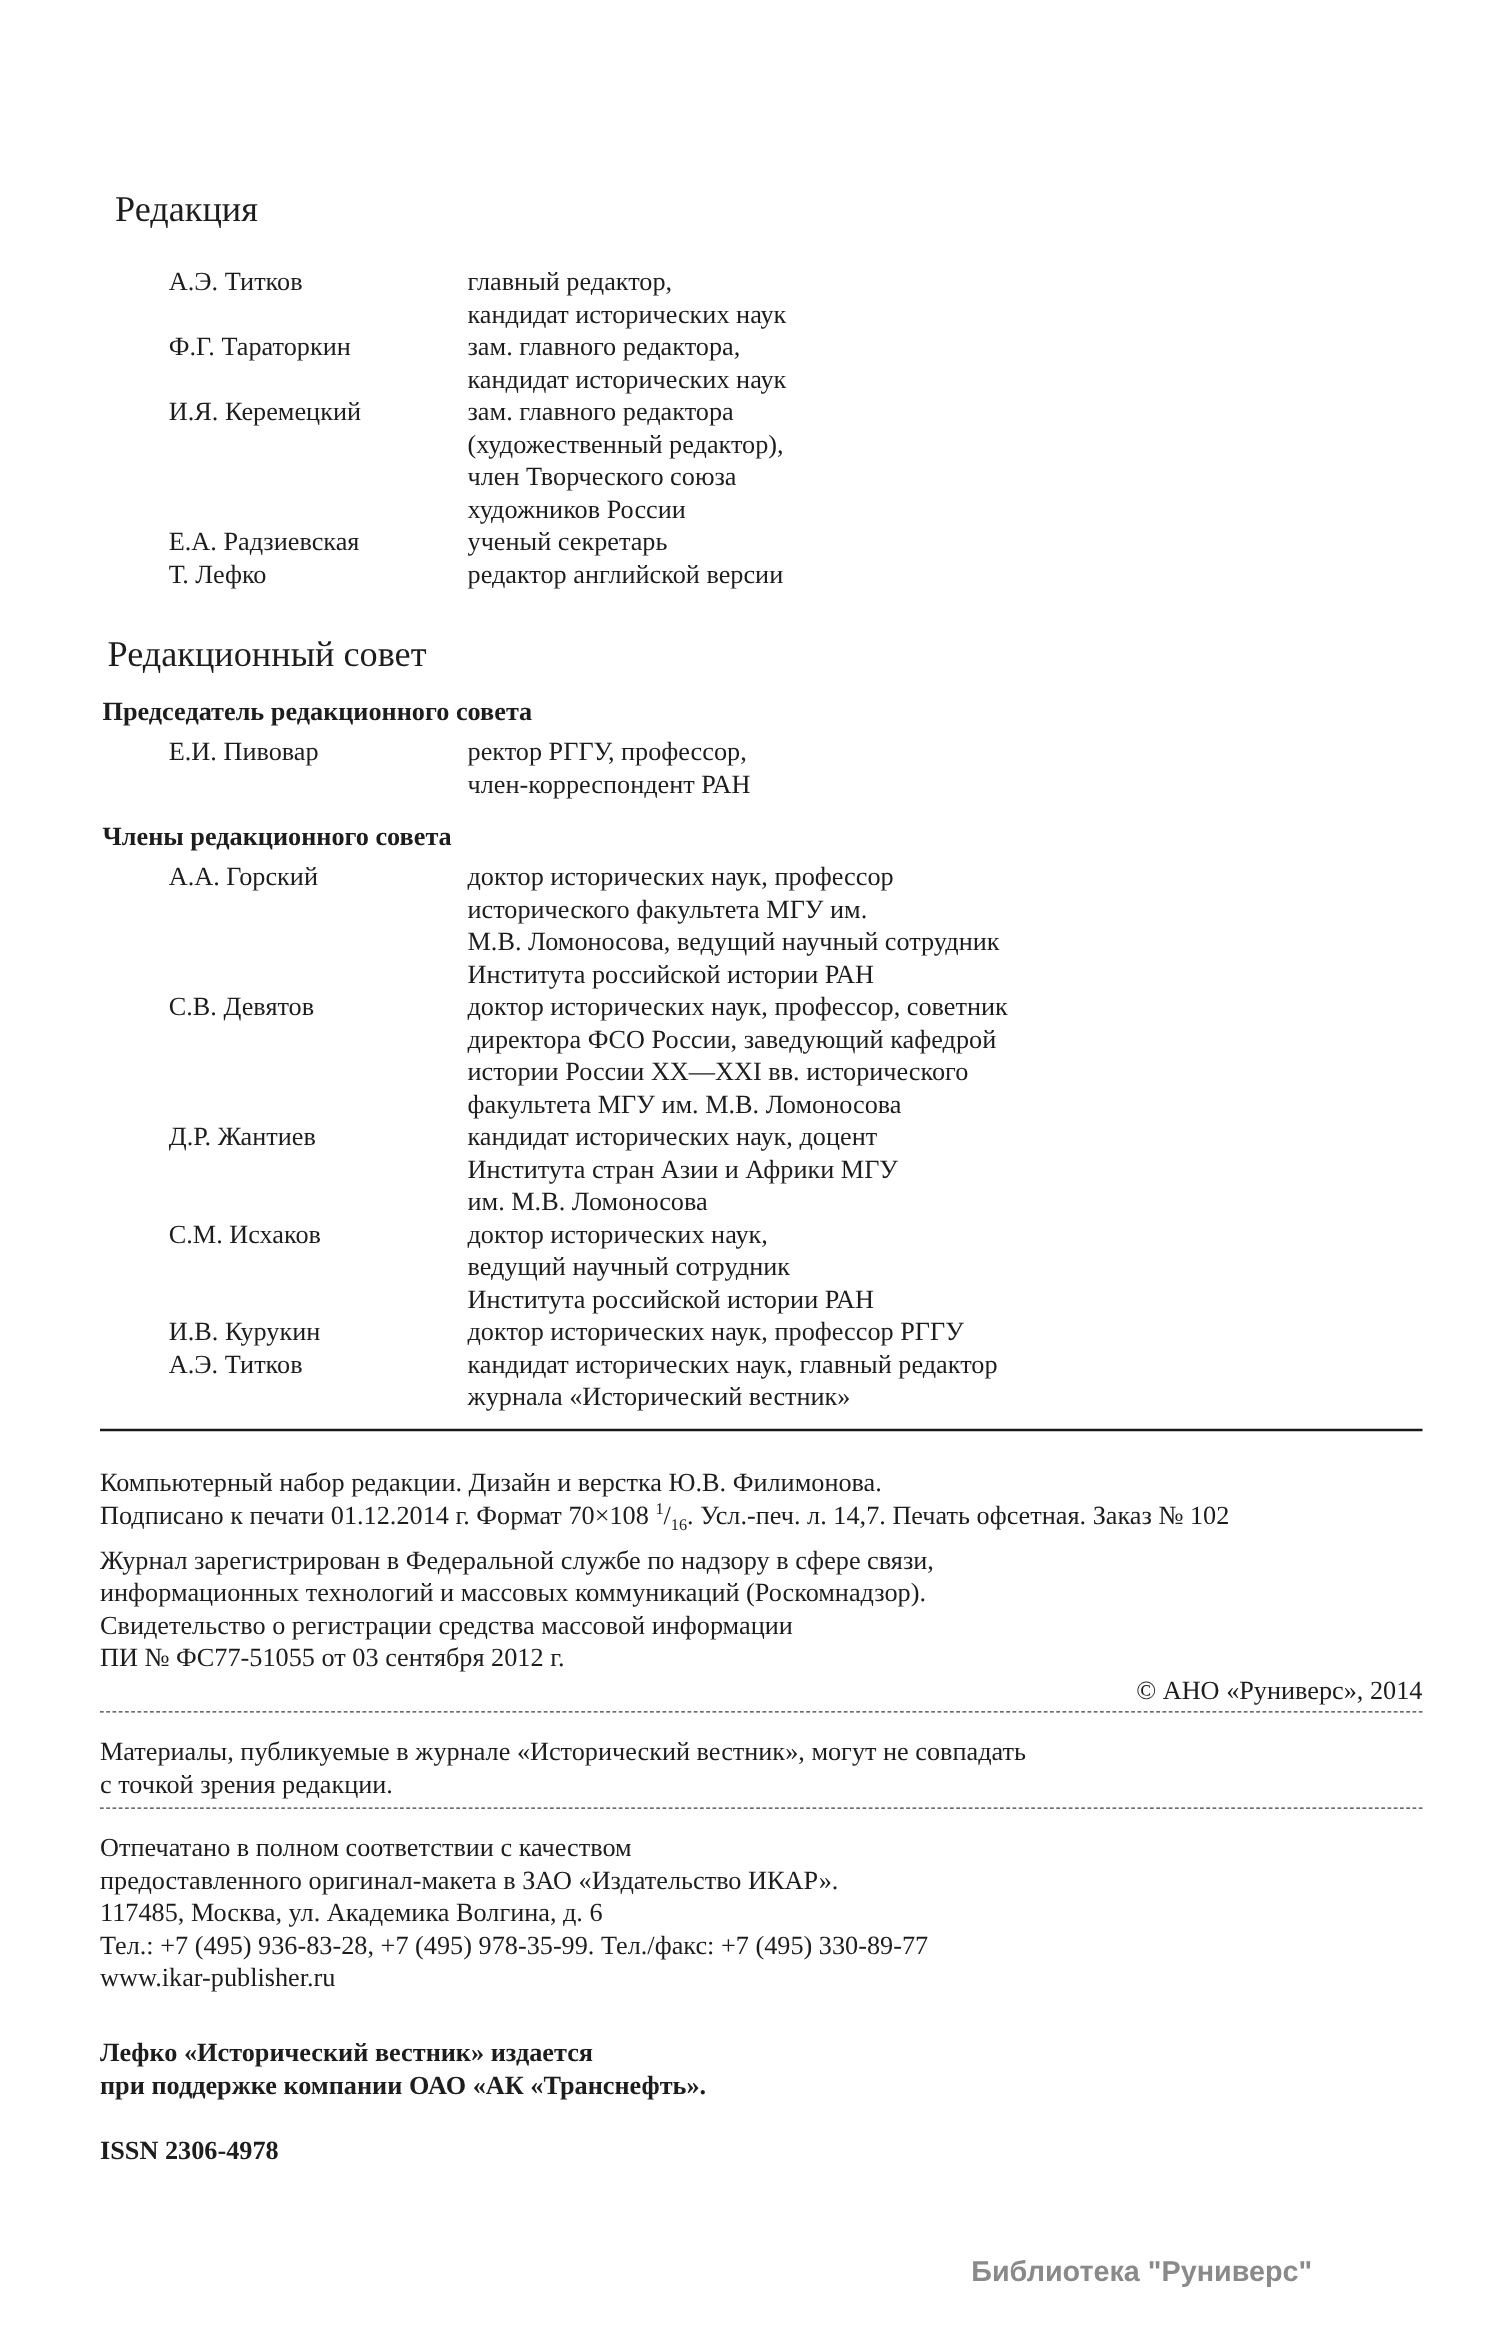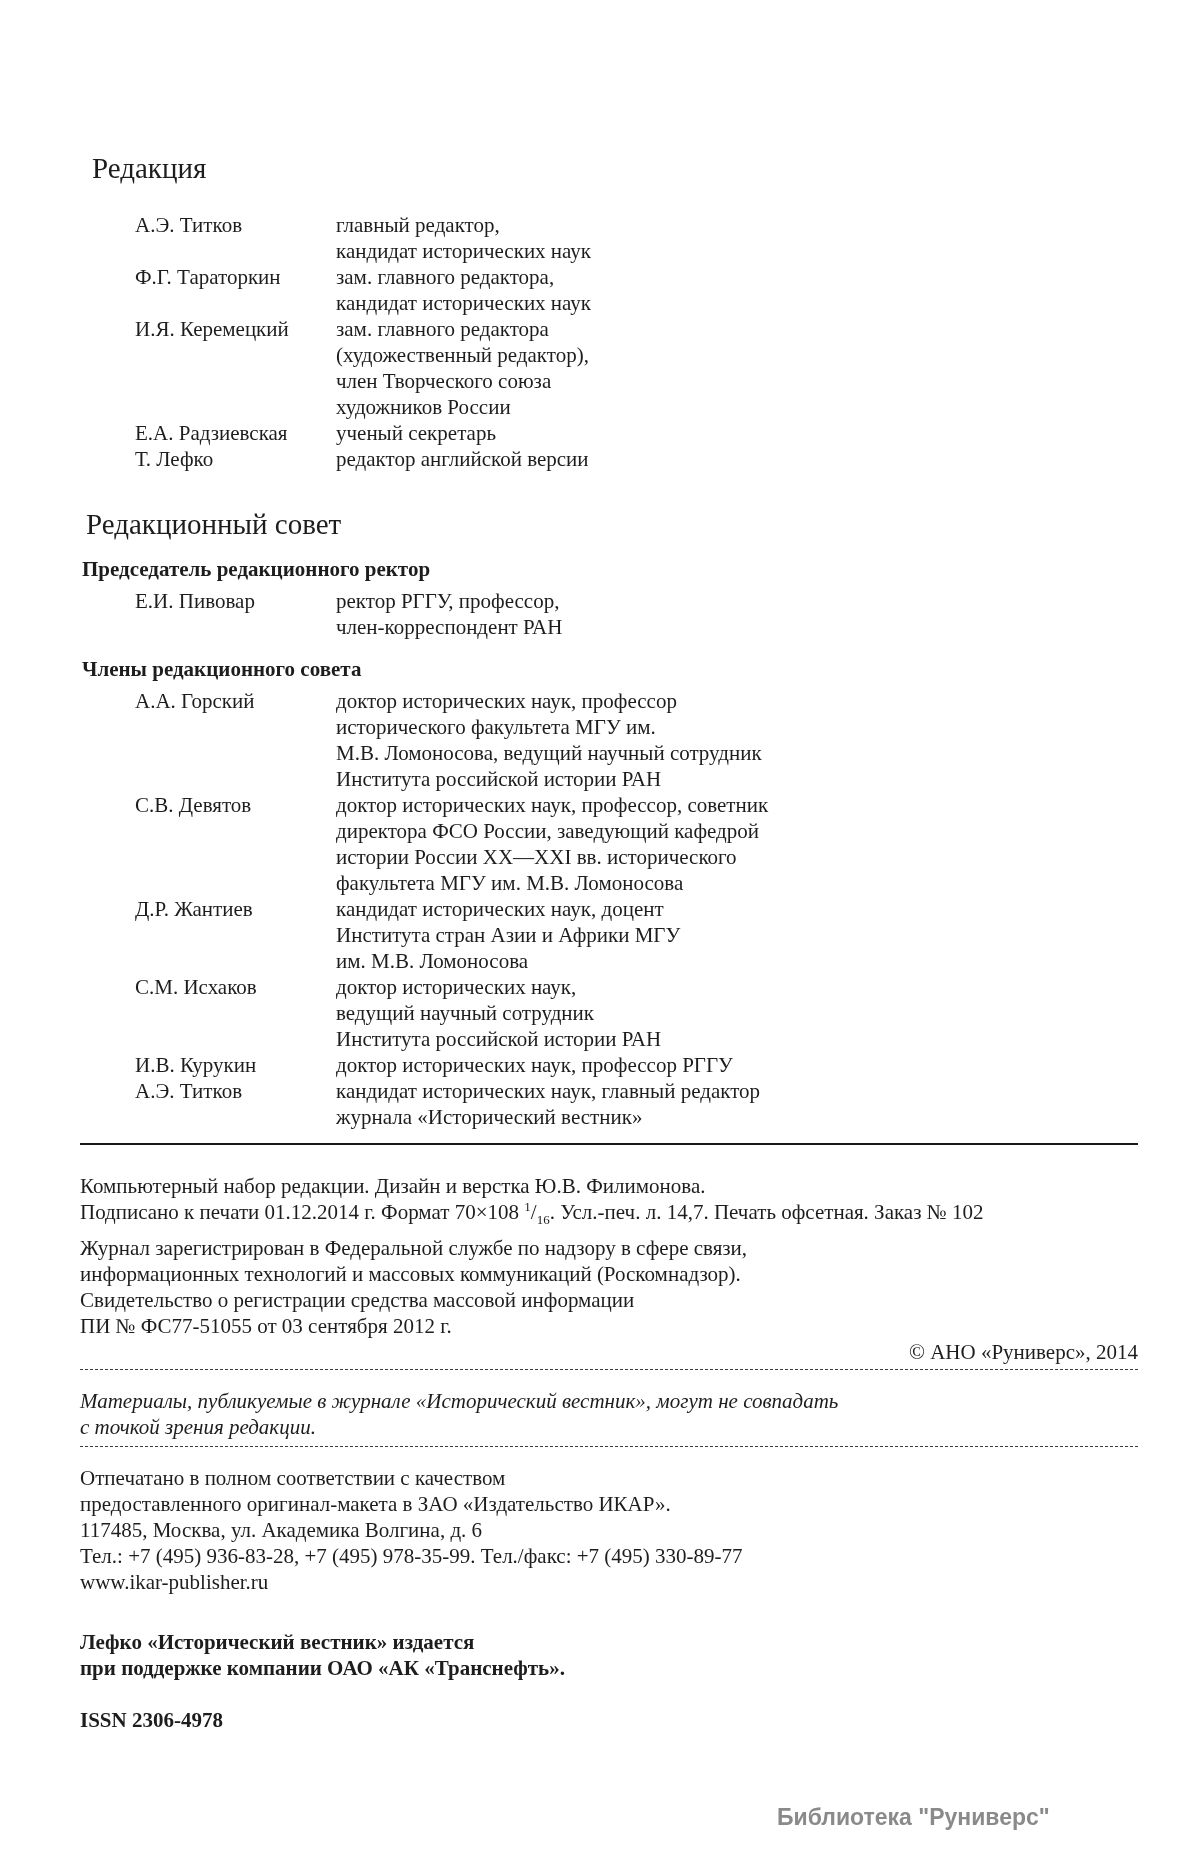--- a/index.html
+++ b/index.html
@@ -27,37 +27,37 @@
     margin:0 0 28px 12px;
   }
   .h1.council{margin:36px 0 16px 6px;}
   .subhead{
     font-weight:bold;
     font-size:21px;
     line-height:26px;
     margin:0 0 6px 2px;
   }
   .subhead.members{margin-top:16px;}
-  .row{display:flex;padding-left:55px;}
+  .row{display:flex;padding-left:55px;gap:38px;}
   .name{flex:0 0 201px;}
   .role{flex:1;white-space:pre-line;}
   .rule-solid{
     border:0;border-top:2px solid #1a1a1a;
     margin:13px 0 0 0;
   }
   .rule-dashed{
     border:0;border-top:1px dashed #3c3c3c;
     margin:4px 0 0 0;
   }
   .rule-dashed.second{margin-top:6px;}
   .para{margin:0;white-space:pre-line;}
   .para.typesetting{margin-top:28px;white-space:normal;}
   .para.address{margin-top:12px;}
   .para.registration{margin-top:10px;}
-  .para.disclaimer{margin-top:18px;font-style:italic;}
+  .para.disclaimer{margin-top:18px;}
   .para.printer{margin-top:18px;}
   .para.support{margin-top:8px;font-weight:bold;}
   .line{white-space:pre-line;}
   .copyright{margin:0;text-align:right;}
   sup{font-size:0.62em;line-height:0;}
   sub{font-size:0.62em;line-height:0;}
   .watermark{
     position:absolute;
     left:777px;
     top:1804px;
@@ -98,21 +98,21 @@
         <span class="role">ученый секретарь</span>
       </div>
       <div class="row">
         <span class="name">Т. Лефко</span>
         <span class="role">редактор английской версии</span>
       </div>
     </div>
 
     <div class="h1 council">Редакционный совет</div>
 
-    <div class="subhead">Председатель редакционного ректор</div>
+    <div class="subhead">Председатель редакционного совета</div>
     <div class="row">
       <span class="name">Е.И. Пивовар</span>
       <span class="role">ректор РГГУ, профессор,
 член-корреспондент РАН</span>
     </div>
 
     <div class="subhead members">Члены редакционного совета</div>
     <div>
       <div class="row">
         <span class="name">А.А. Горский</span>

